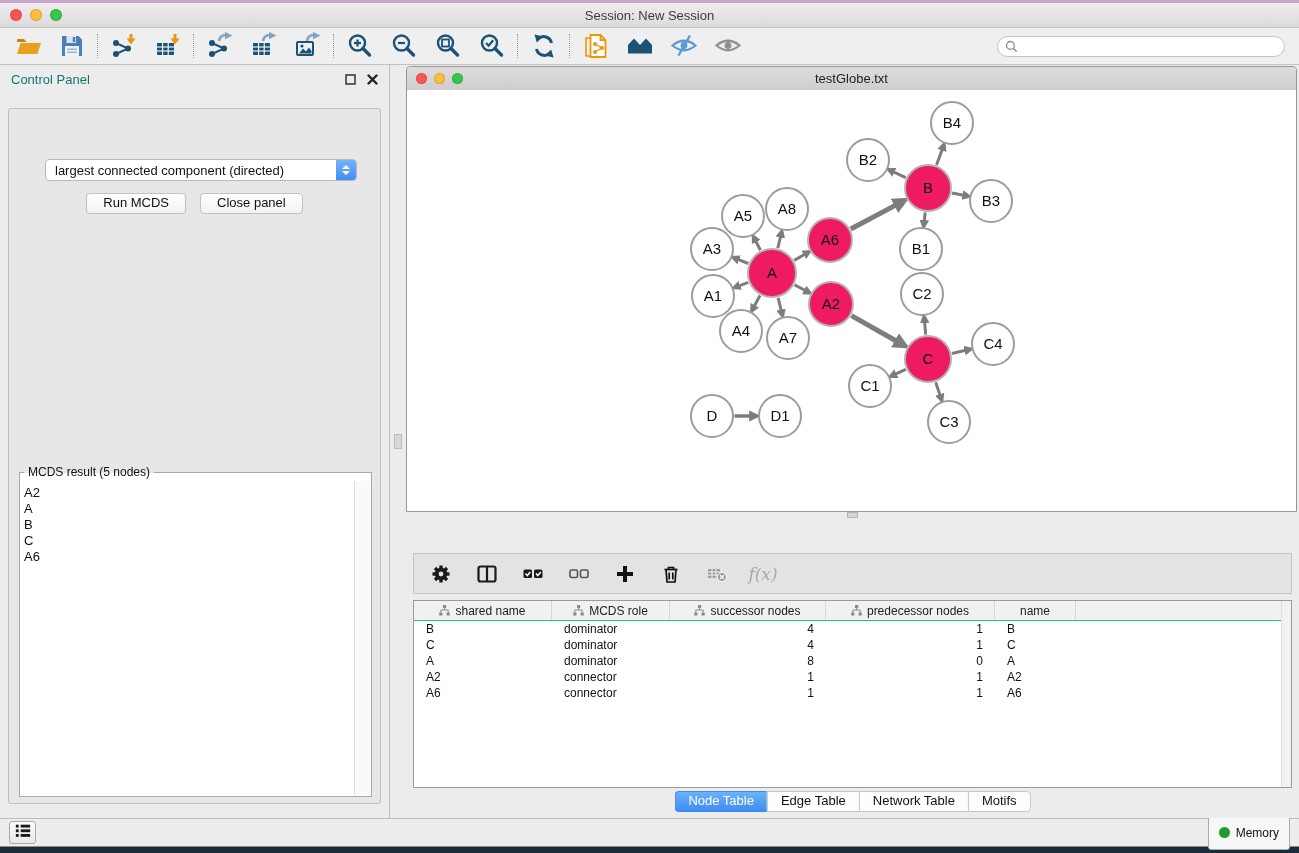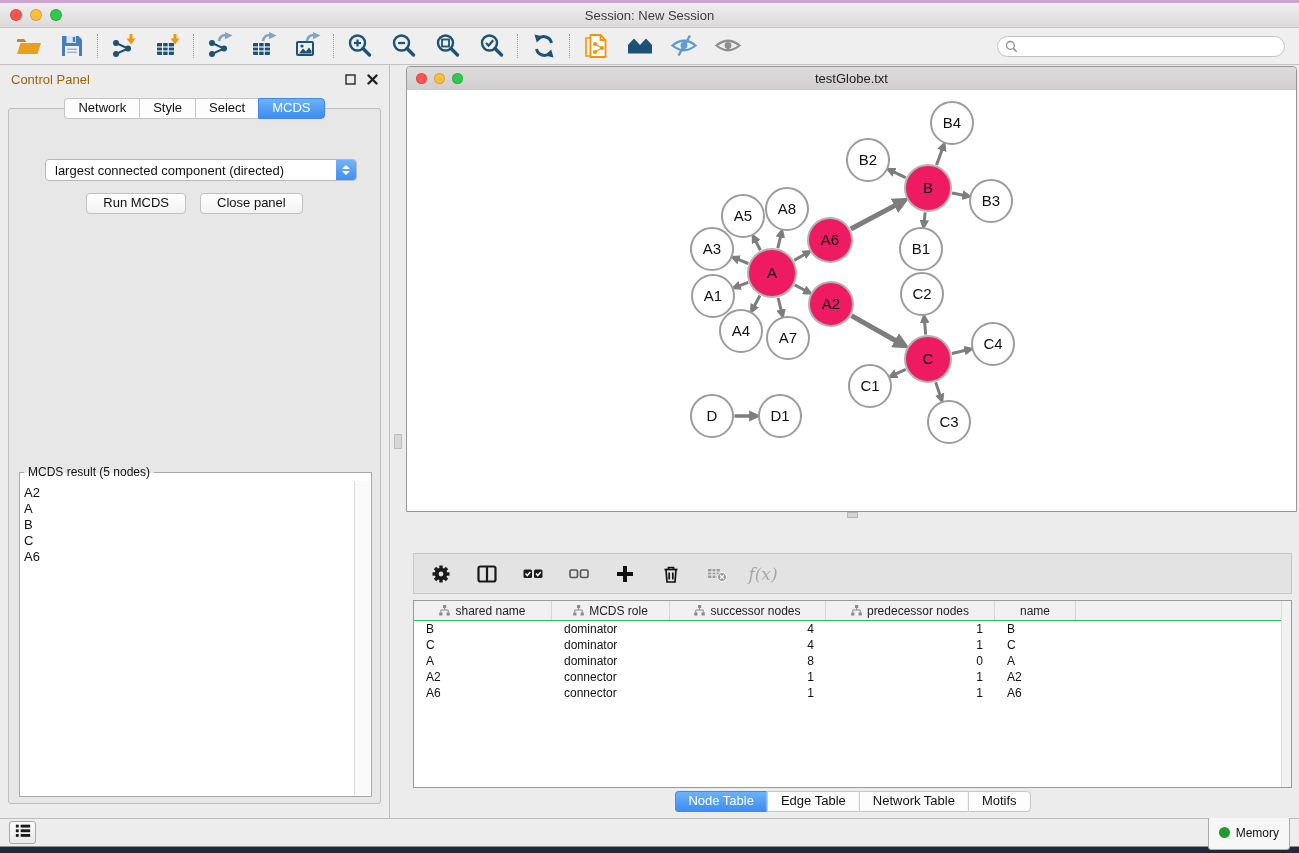--- a/index.html
+++ b/index.html
@@ -25,21 +25,21 @@
   .search-wrap{margin-left:auto;}
   .search-field{width:288px;height:21px;border:1px solid #c2c2c2;border-radius:11px;background:#fff;
                 display:flex;align-items:center;padding:0 7px;gap:5px;box-sizing:border-box;}
   .search-field input{border:none;outline:none;flex:1;font-size:12px;background:transparent;font-family:inherit;}
   
   .main{flex:1;position:relative;}
   
   .control-panel{position:absolute;left:0;top:0;bottom:0;width:390px;background:#ececec;
                  border-right:1px solid #bdbdbd;box-sizing:border-box;}
   .cp-header{height:28px;display:flex;align-items:center;padding:0 11px;}
-  .panel-title{font-size:13px;color:#a16207;}
+  .panel-title{font-size:13px;color:#0f766e;}
   .panel-btns{margin-left:auto;display:flex;gap:11px;align-items:center;}
   .panel-btns span{display:flex;}
   .cp-tabs{position:absolute;left:0;right:0;top:33px;display:flex;justify-content:center;z-index:2;}
   .seg-tab{font-size:13px;color:#111;background:#fdfdfd;border:1px solid #c6c6c6;border-right:none;
            padding:2px 13px 3px;line-height:14px;}
   .seg-tab:first-child{border-radius:4px 0 0 4px;}
   .seg-tab:last-child{border-radius:0 4px 4px 0;border-right:1px solid #c6c6c6;}
   .seg-tab.active{background:linear-gradient(#6db2f8,#3c8df2);border-color:#3f87e9;color:#fff;}
   .cp-frame{position:absolute;left:8px;right:8px;top:43px;bottom:14px;background:#e7e7e7;
             border:1px solid #bfbfbf;border-radius:3px;}
@@ -311,26 +311,20 @@
                 <rect x="1" y="1" width="9" height="9" fill="none" stroke="#333" stroke-width="1.5"></rect>
               </svg>
             </span>
           <span>
               <svg width="11" height="11" viewBox="0 0 11 11">
                 <path d="M1.5 1.5 L9.5 9.5 M9.5 1.5 L1.5 9.5" stroke="#222" stroke-width="2.4" stroke-linecap="round"></path>
               </svg>
             </span>
         </span>
       </div>
-      <div class="cp-tabs" id="cp-tabs">
-          <span class="seg-tab">Network</span>
-          <span class="seg-tab">Style</span>
-          <span class="seg-tab">Select</span>
-          <span class="seg-tab active">MCDS</span>
-        </div>
       <div class="cp-frame">
         <div class="combo">
           <span class="combo-text">largest connected component (directed)</span>
           <span class="combo-step">
               <i class="up"></i>
               <i class="down"></i>
             </span>
         </div>
         <div class="btn-row">
           <button class="push-btn">Run MCDS</button>

